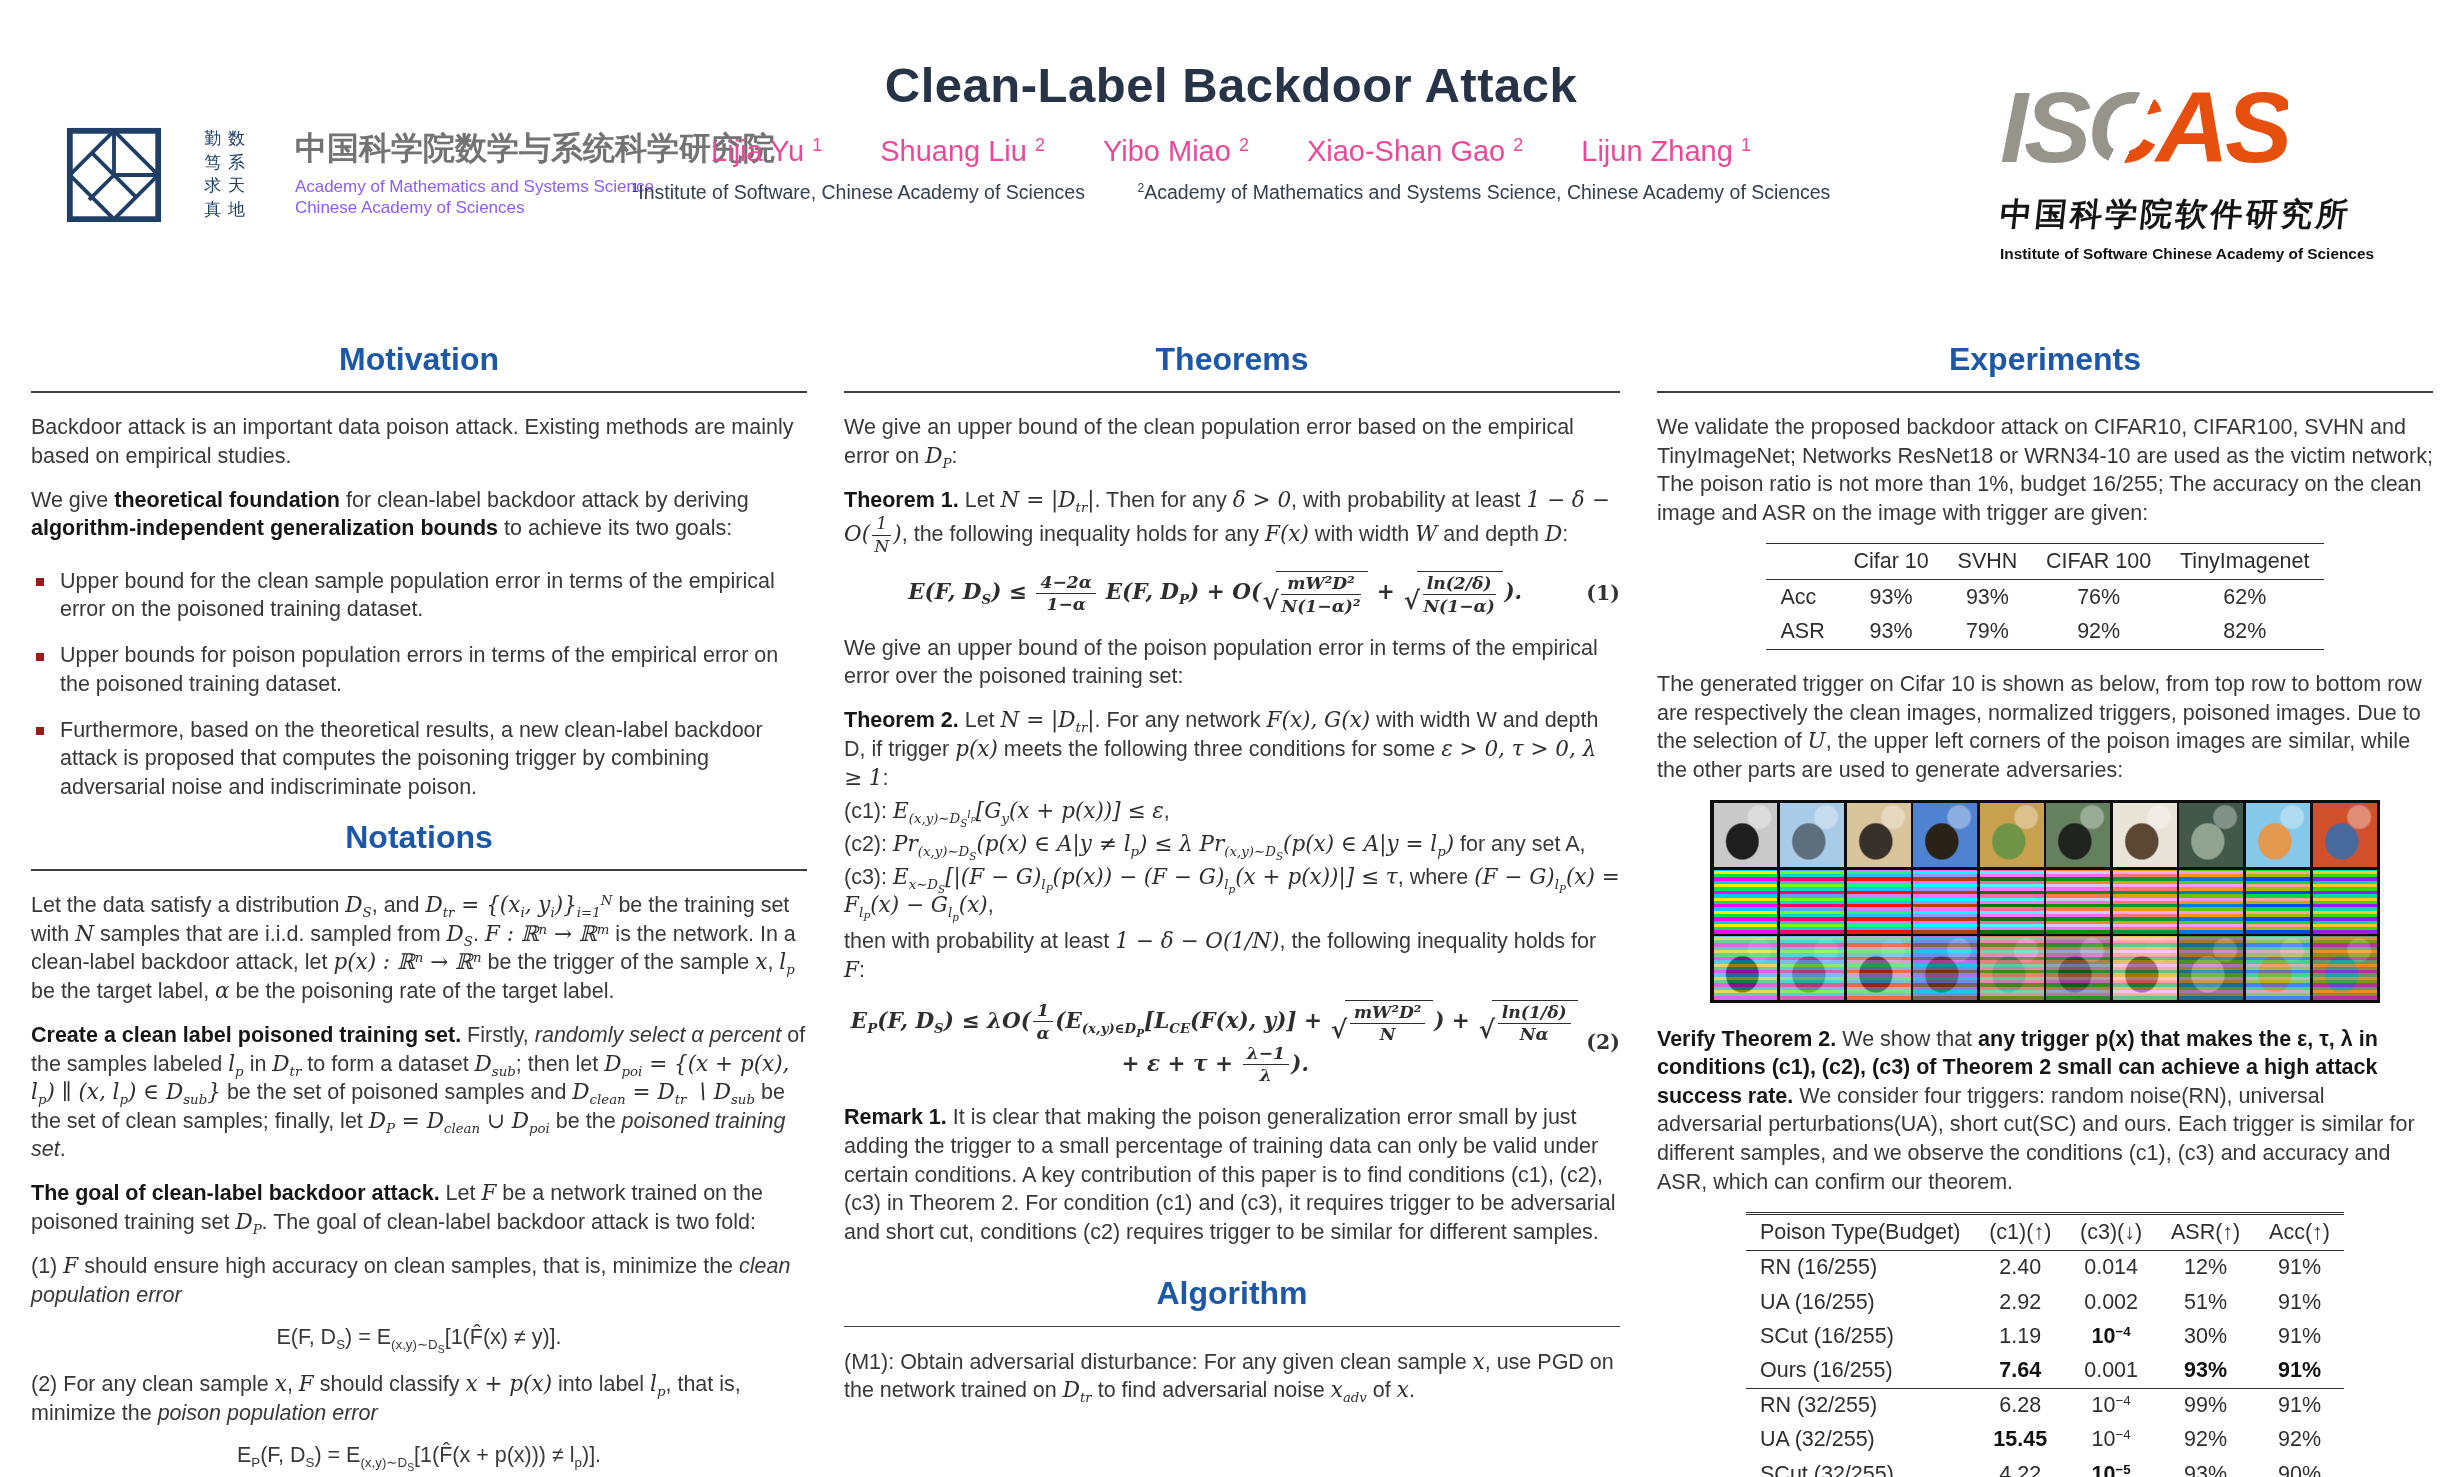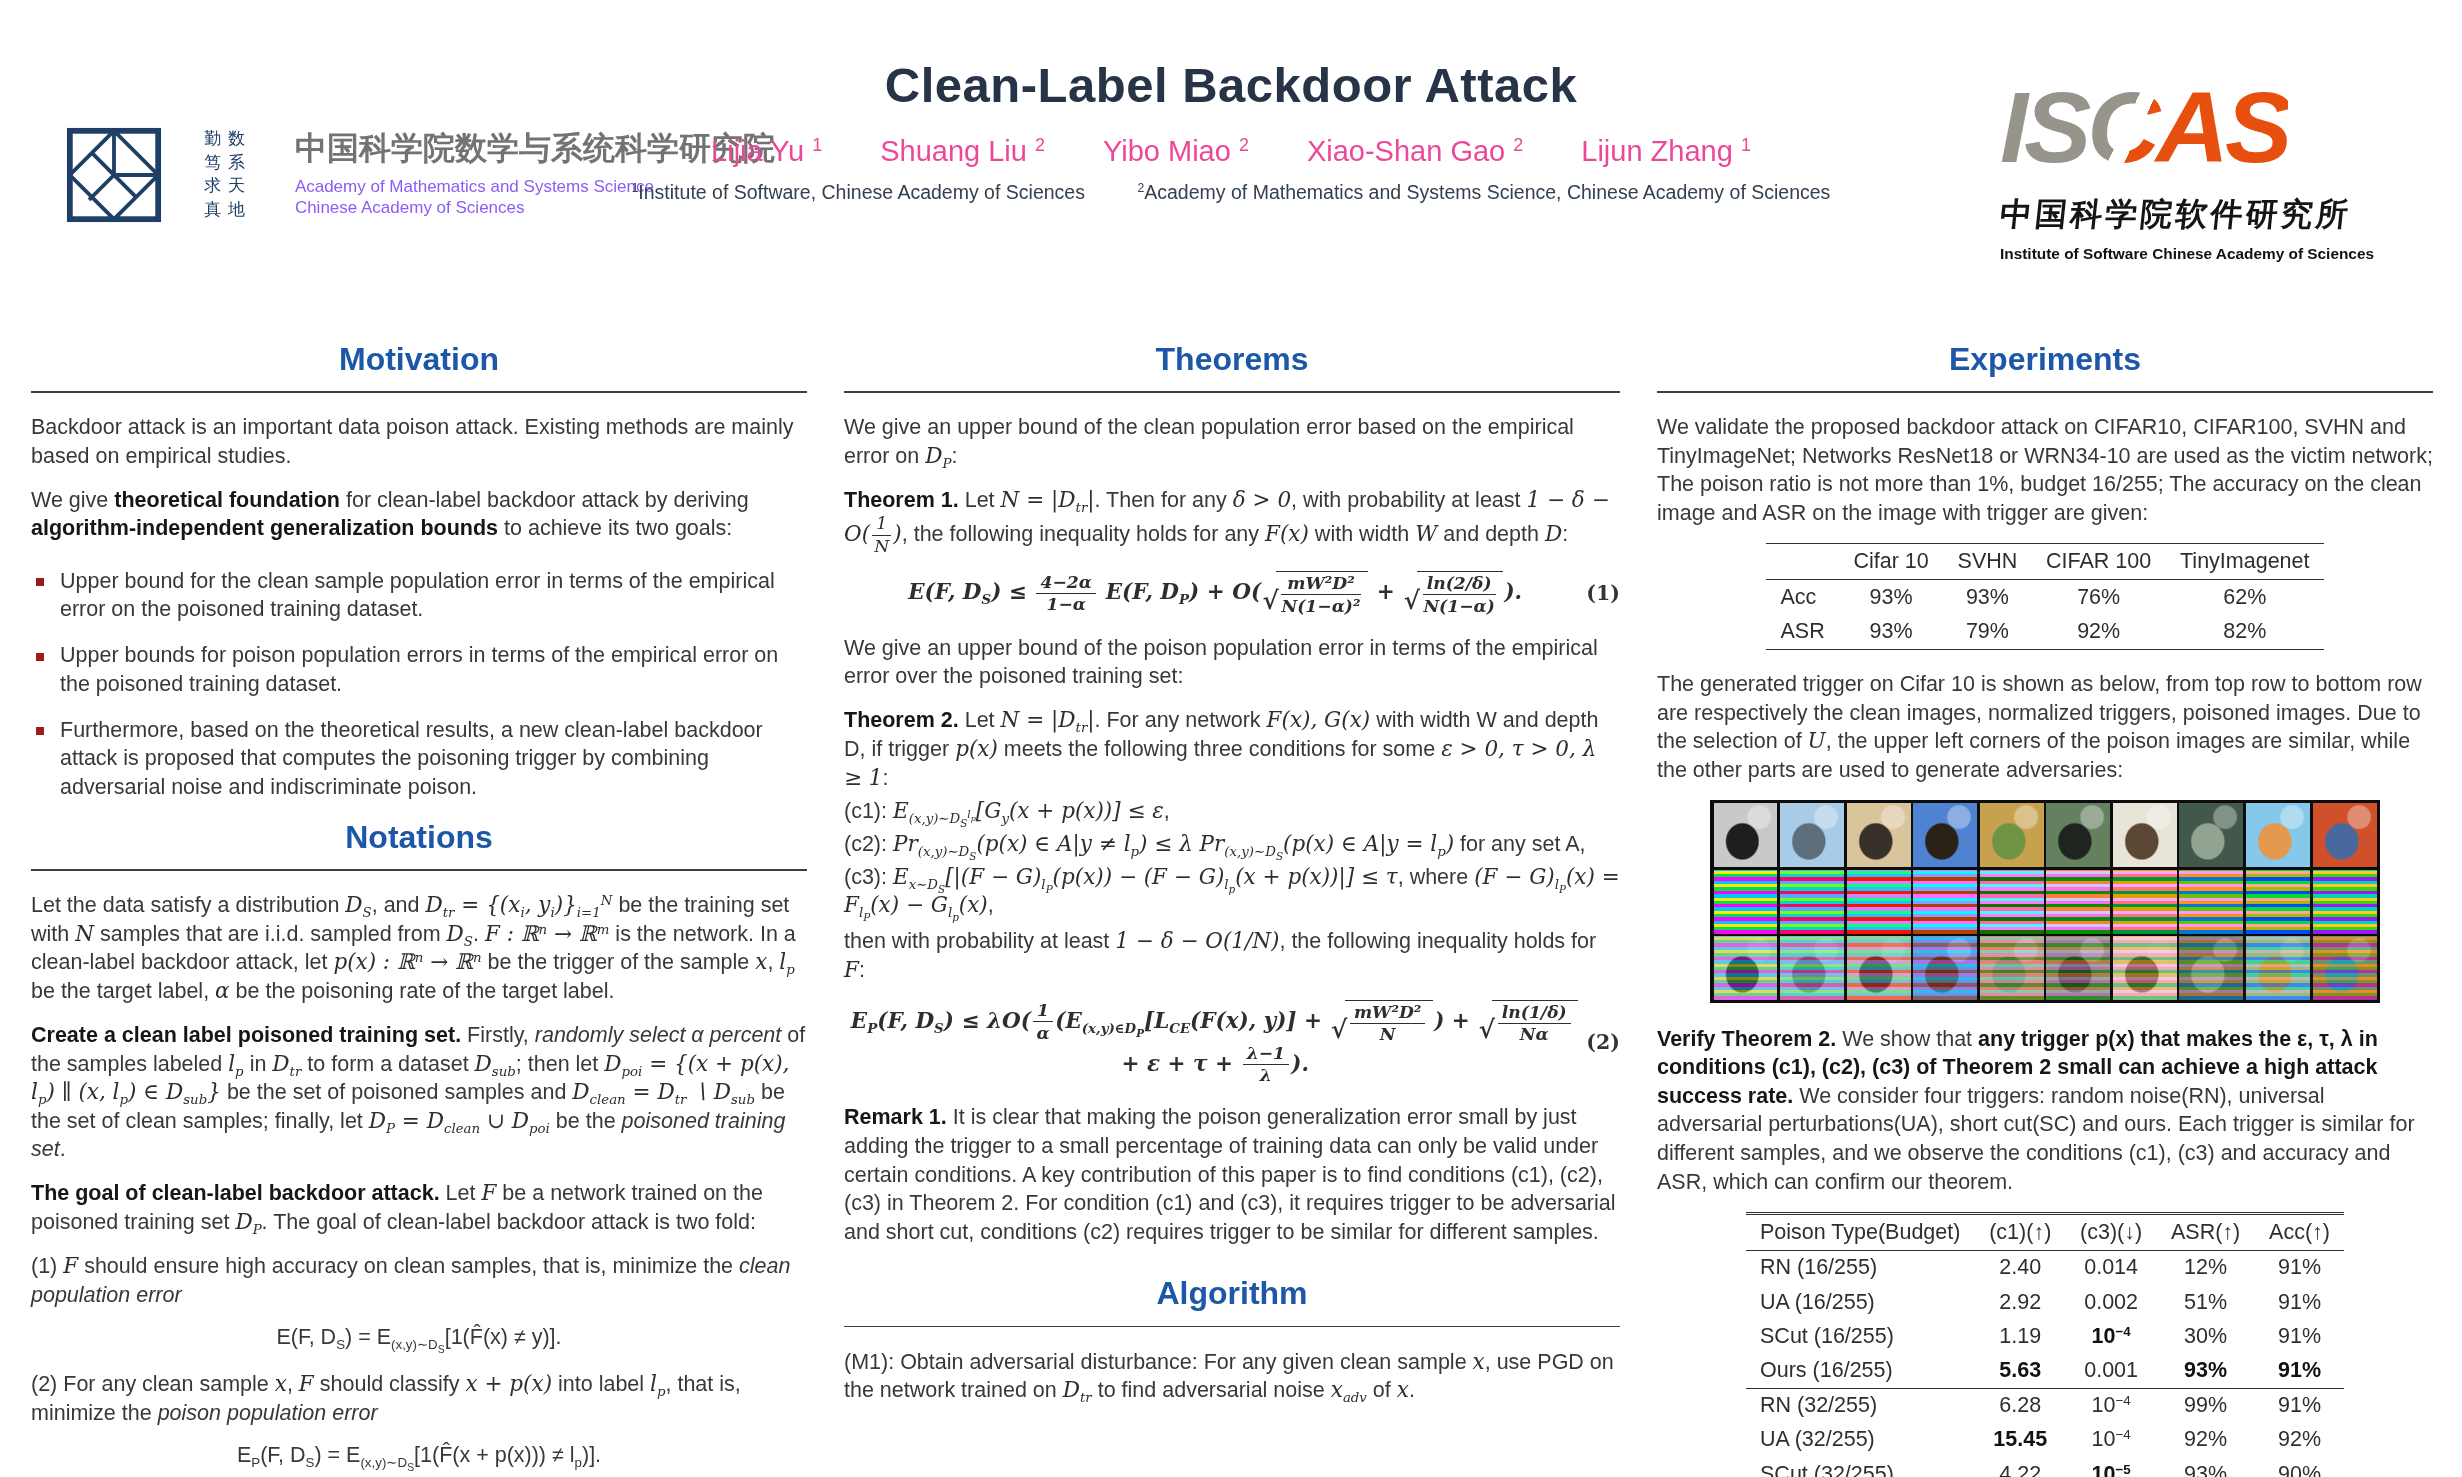--- a/index.html
+++ b/index.html
@@ -331,21 +331,21 @@
             </tr>
             <tr>
               <td>SCut (16/255)</td>
               <td>1.19</td>
               <td class="bd">10<sup>−4</sup></td>
               <td>30%</td>
               <td>91%</td>
             </tr>
             <tr>
               <td>Ours (16/255)</td>
-              <td class="bd">5.63</td>
+              <td class="bd">7.64</td>
               <td>0.001</td>
               <td class="bd">93%</td>
               <td class="bd">91%</td>
             </tr>
             <tr>
               <td>RN (32/255)</td>
               <td>6.28</td>
               <td>10<sup>−4</sup></td>
               <td>99%</td>
               <td>91%</td>

